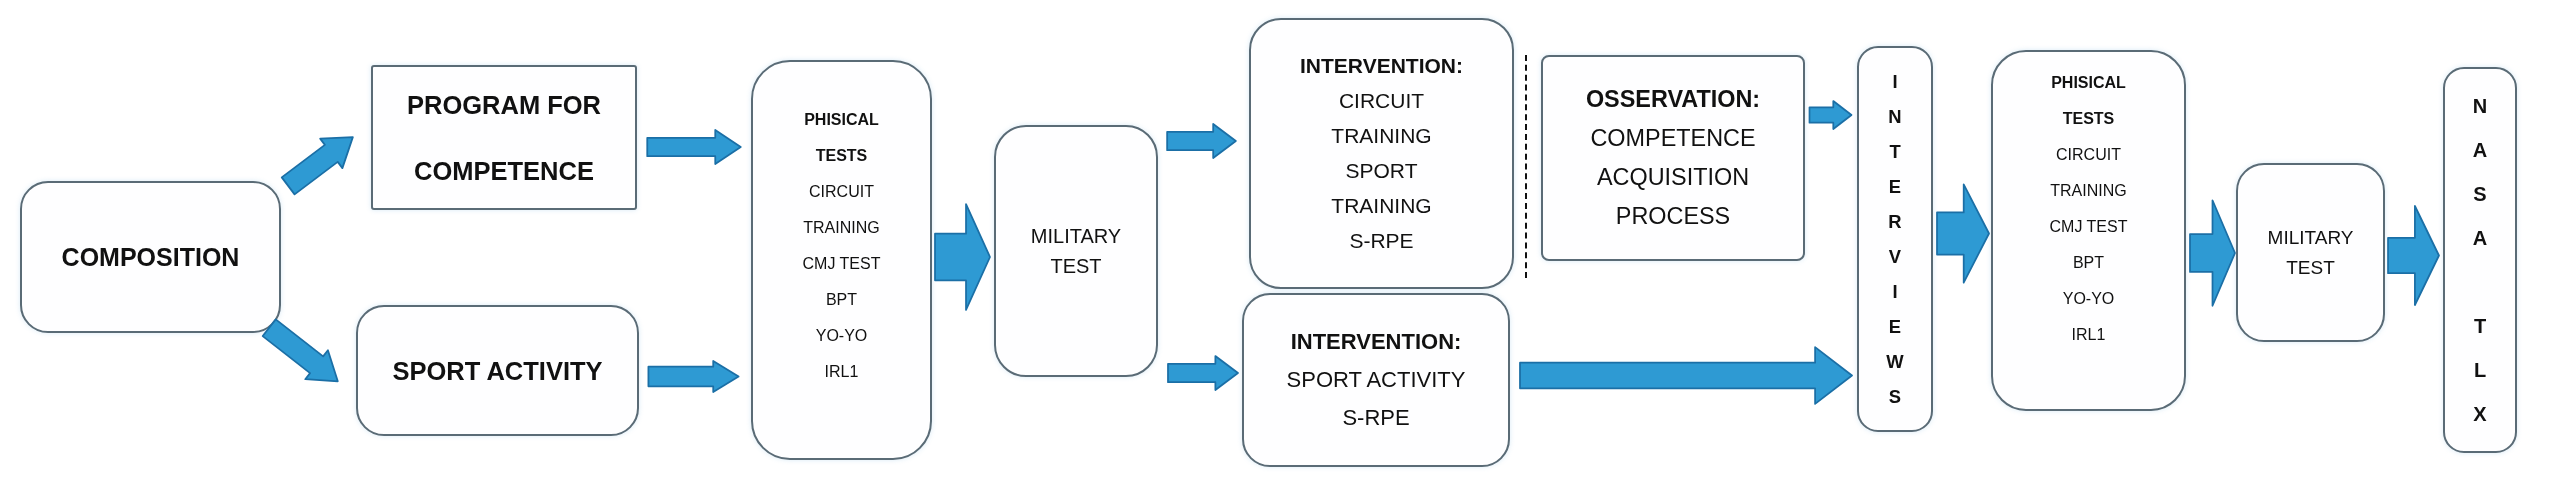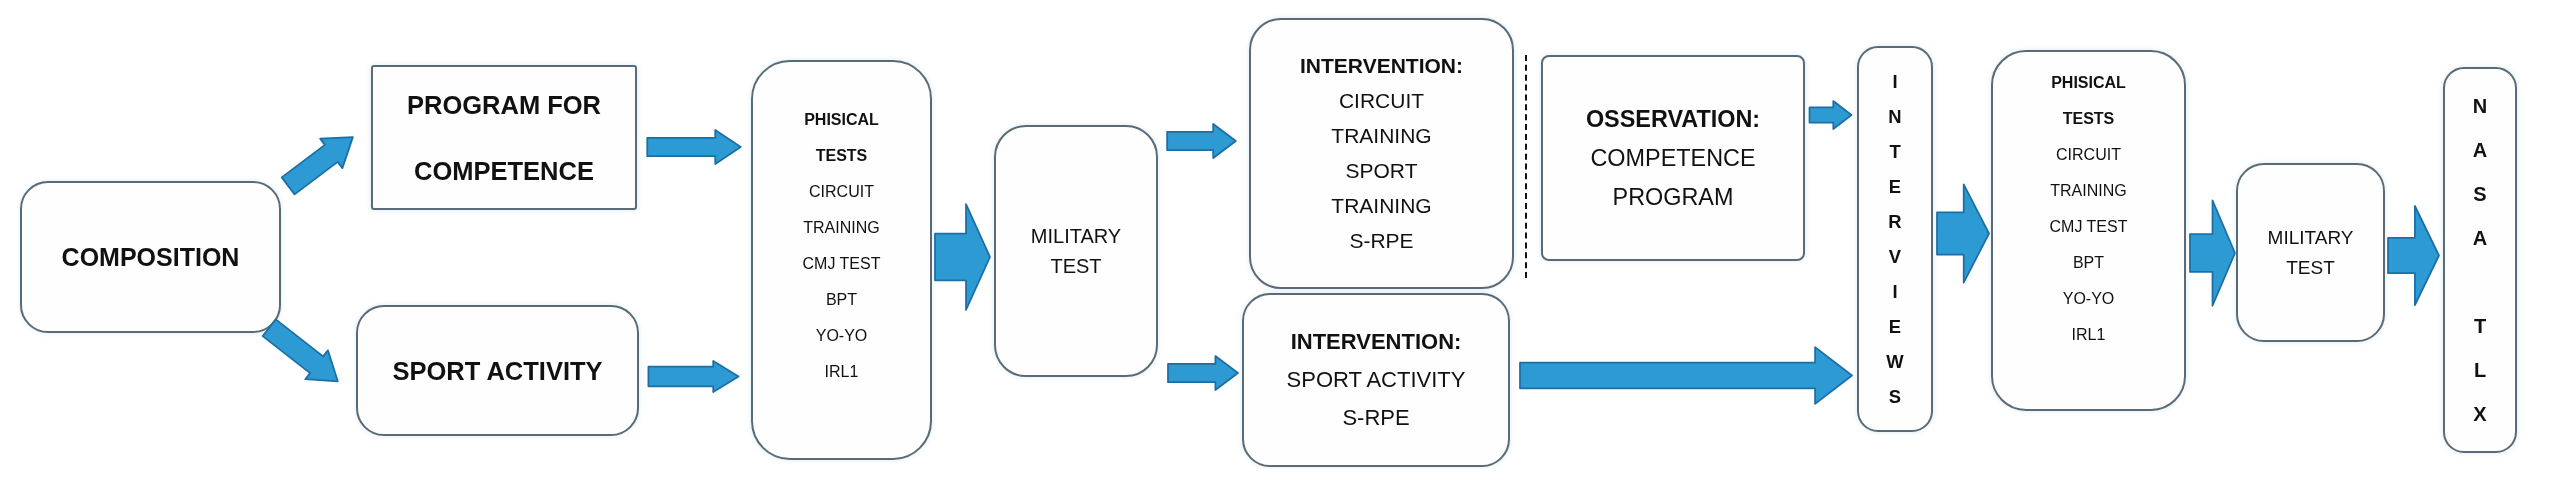--- a/index.html
+++ b/index.html
@@ -93,21 +93,22 @@
     <span class="ln b">INTERVENTION:</span>
     <span class="ln">SPORT ACTIVITY</span>
     <span class="ln">S-RPE</span>
   </div>
 
   <div id="dash-divider" style="left:1525px; top:55px; height:223px;"></div>
 
   <div class="node fs-osserv" style="left:1541px; top:55px; width:264px; height:206px; border-radius:8px;">
     <span class="ln b">OSSERVATION:</span>
     <span class="ln">COMPETENCE</span>
-    <span class="ln">PROGRAM</span>
+    <span class="ln">ACQUISITION</span>
+    <span class="ln">PROCESS</span>
   </div>
 
   <div class="node fs-letters-i" style="left:1857px; top:46px; width:76px; height:386px; border-radius:21px;">
     <span class="ln letter-i">I</span>
     <span class="ln letter-i">N</span>
     <span class="ln letter-i">T</span>
     <span class="ln letter-i">E</span>
     <span class="ln letter-i">R</span>
     <span class="ln letter-i">V</span>
     <span class="ln letter-i">I</span>

